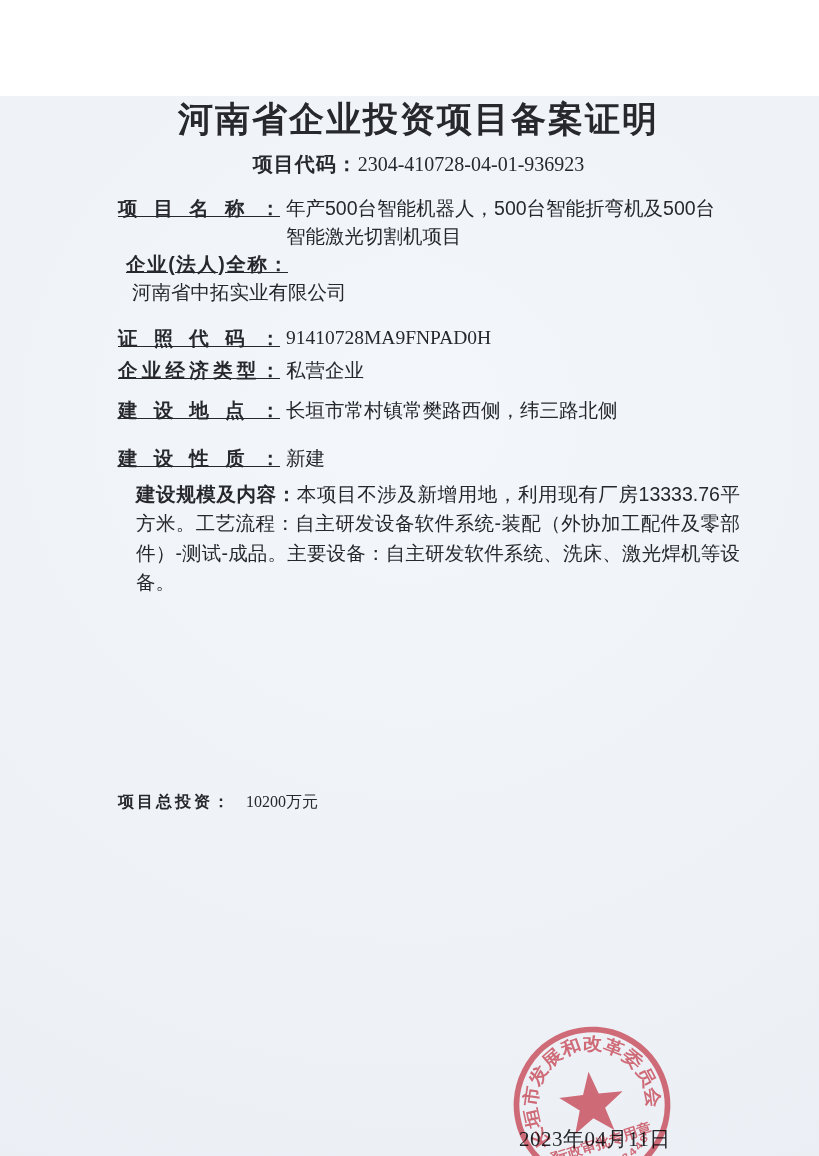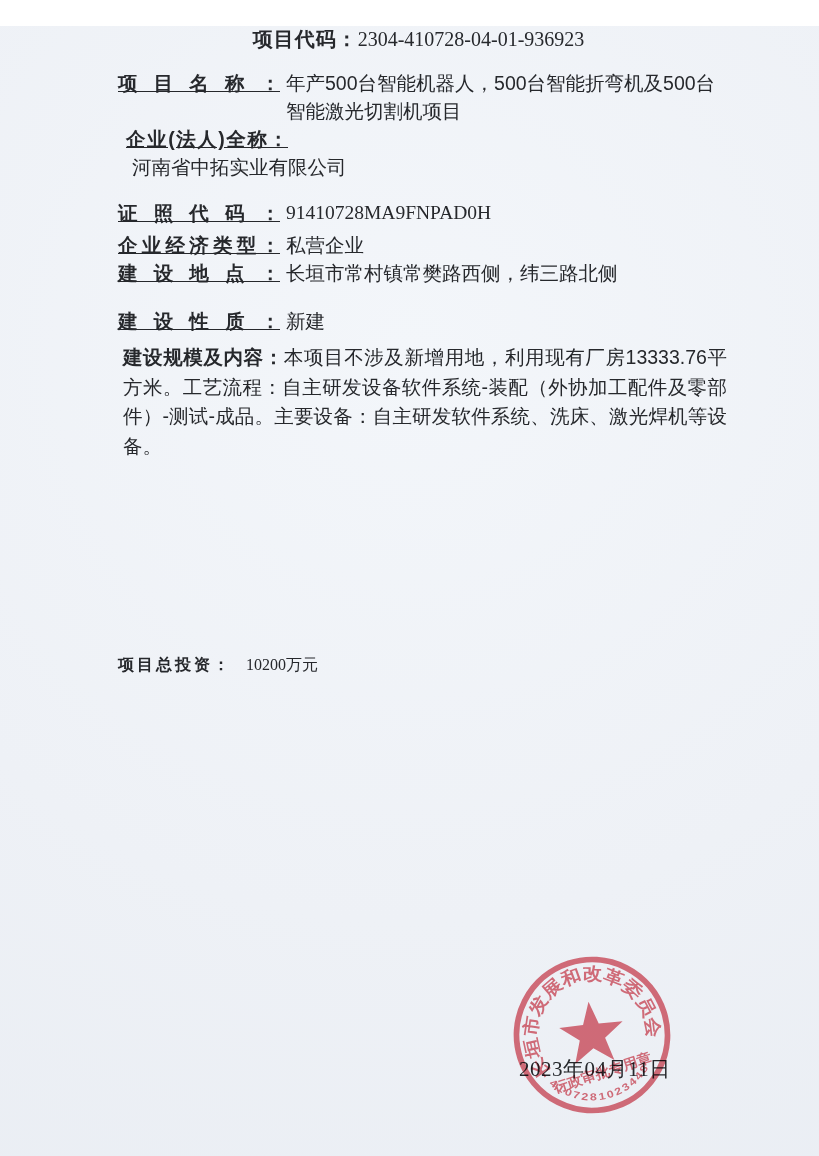--- a/index.html
+++ b/index.html
@@ -25,21 +25,21 @@
 
   .title {
     margin: 96px 0 0 0;
     text-align: center;
     font-size: 35px;
     font-weight: 700;
     letter-spacing: 2px;
     line-height: 1.3;
   }
   .code-line {
-    margin-top: 26px;
+    margin-top: 9px;
     text-align: center;
     font-size: 20px;
   }
   .code-line b { letter-spacing: 1px; }
   .serif { font-family: "Liberation Serif", serif; }
 
   .field-row { font-size: 19.5px; line-height: 28px; }
   .flabel {
     display: inline-block;
     width: 162px;
@@ -52,25 +52,25 @@
   .fvalue {
     display: inline-block;
     width: 430px;
     margin-left: 6px;
     vertical-align: top;
   }
   .r1 { margin-top: 16px; }
   .r2 { margin-top: 0px; margin-left: 8px; }
   .r3 { margin-top: 18px; }
   .r4 { margin-top: 4px; }
-  .r5 { margin-top: 0; }
+  .r5 { margin-top: 12px; }
   .r6 { margin-top: 20px; }
 
   .para {
-    margin: 8px 0 0 5px;
+    margin: 8px 0 0 18px;
     width: 604px;
     font-size: 19.5px;
     line-height: 29.5px;
     text-align: justify;
   }
   .para b { font-weight: 700; }
 
   .invest-row { margin-top: 189px; font-size: 16px; line-height: 29px; }
   .invest-label { font-weight: 700; letter-spacing: 3px; }
   .invest-value { margin-left: 14px; }
@@ -98,20 +98,21 @@
   }
   .stamp text { fill: currentColor; font-family: "Liberation Sans", sans-serif; font-weight: 700; }
 </style>
 </head>
 <body>
 
 <div class="page">
 
   <div class="doc">
 
+    <h1 class="title">河南省企业投资项目备案证明</h1>
 
     <div class="code-line">
       <b>项目代码：</b><span class="serif">2304-410728-04-01-936923</span>
     </div>
 
     <div class="field-row r1">
       <span class="flabel">项目名称：</span><span class="fvalue">年产500台智能机器人，500台智能折弯机及500台智能激光切割机项目</span>
     </div>
 
     <div class="field-row r2">

